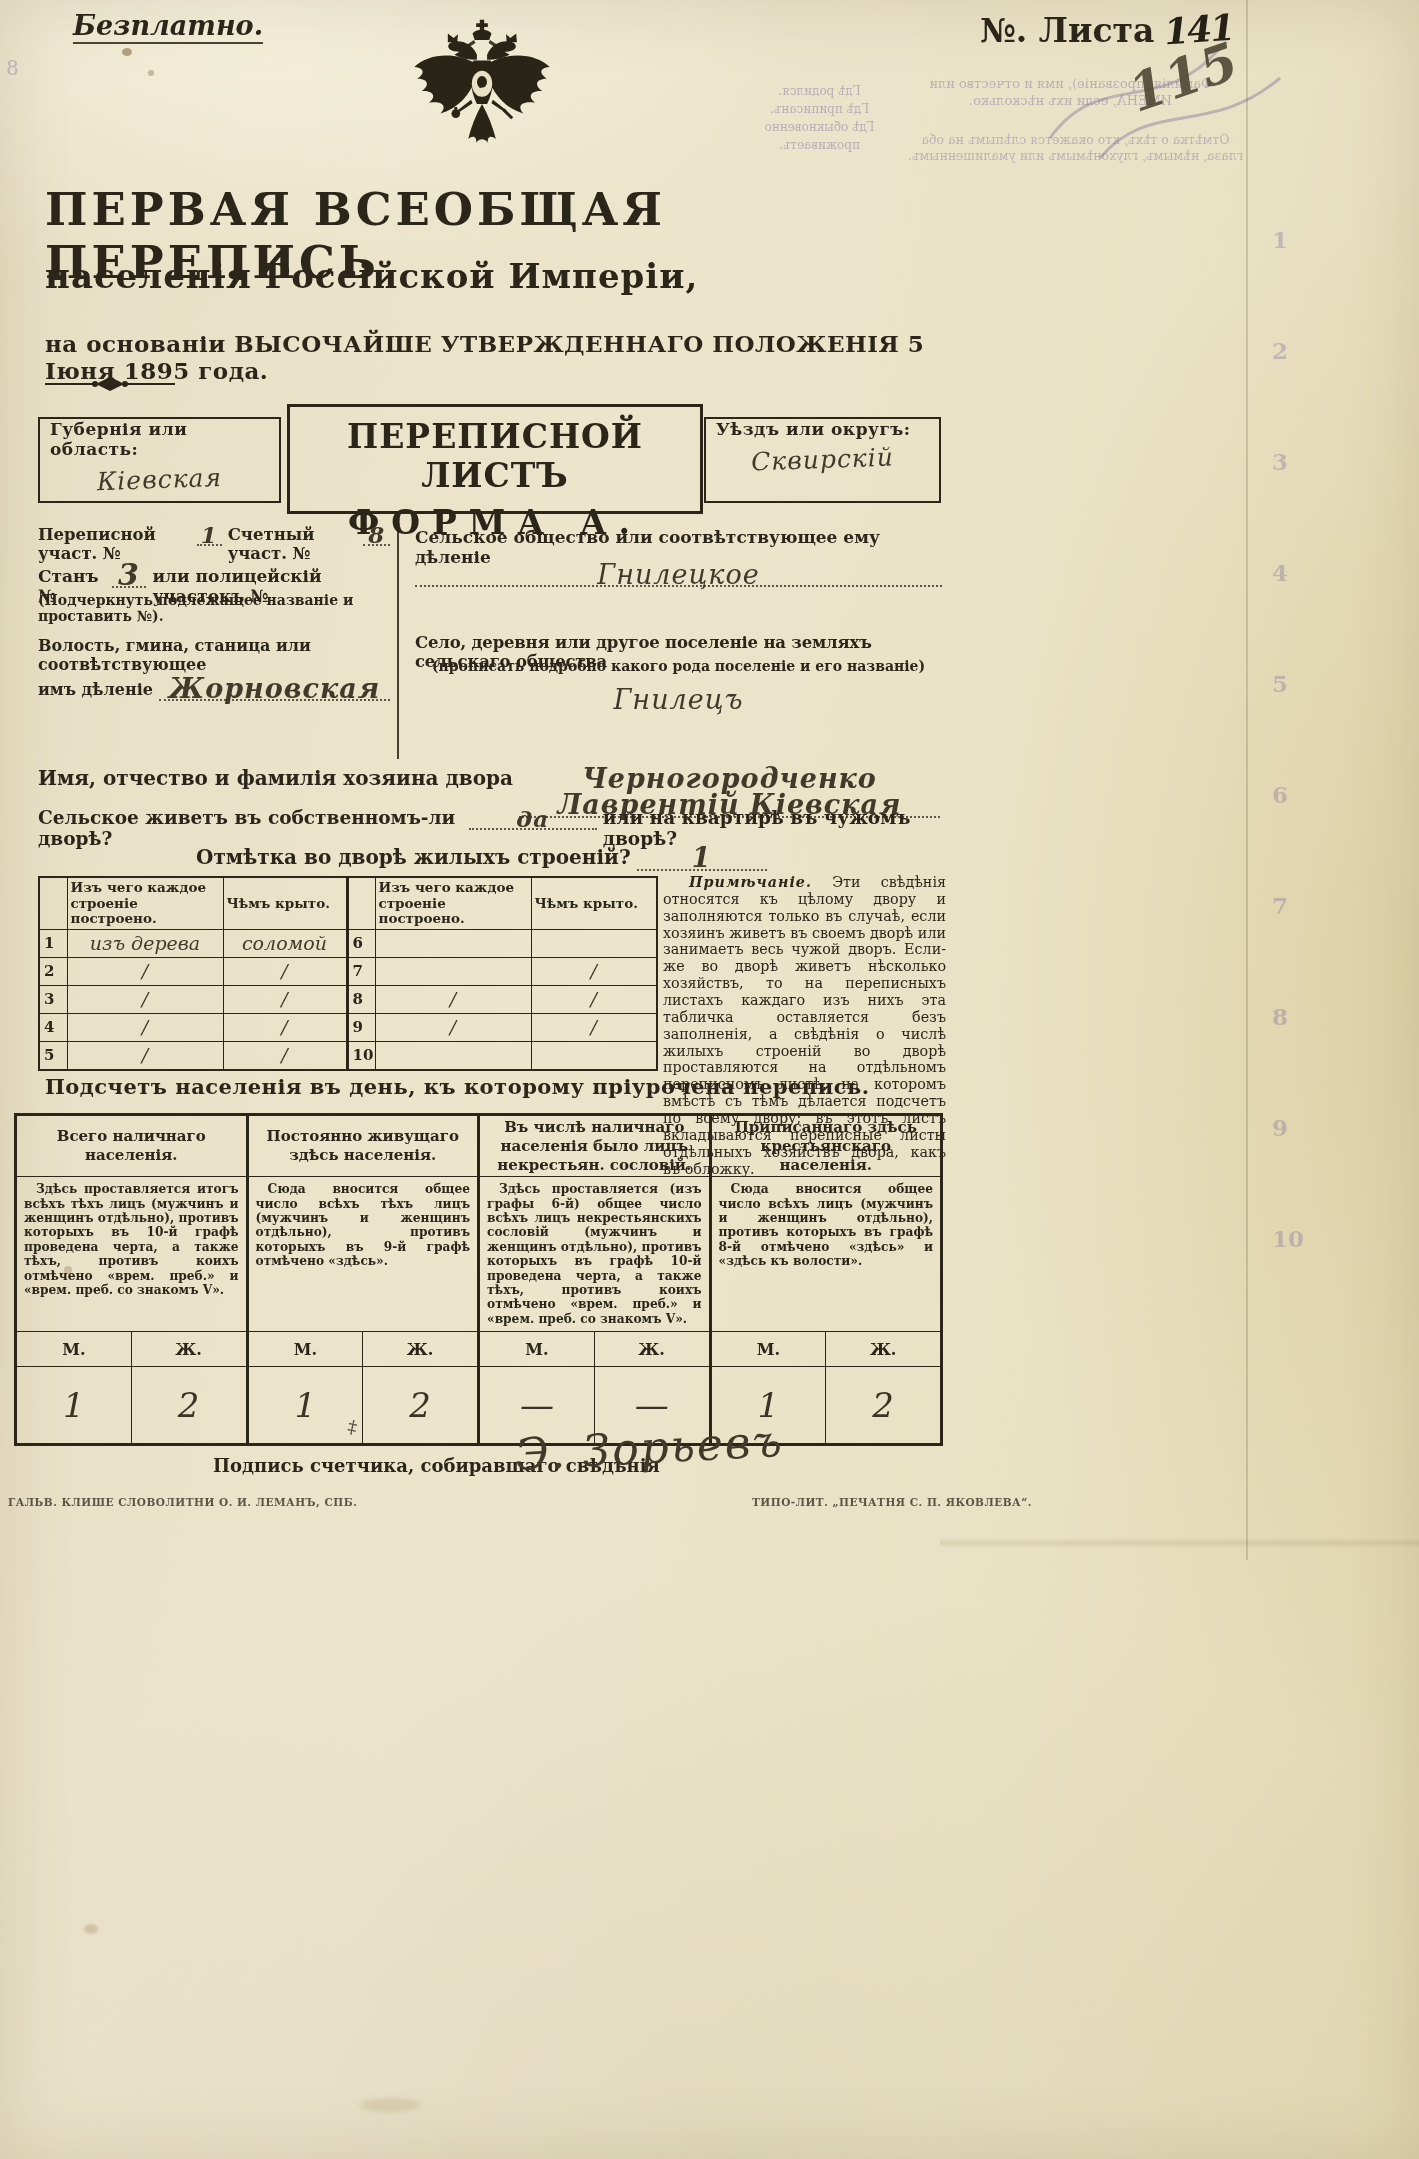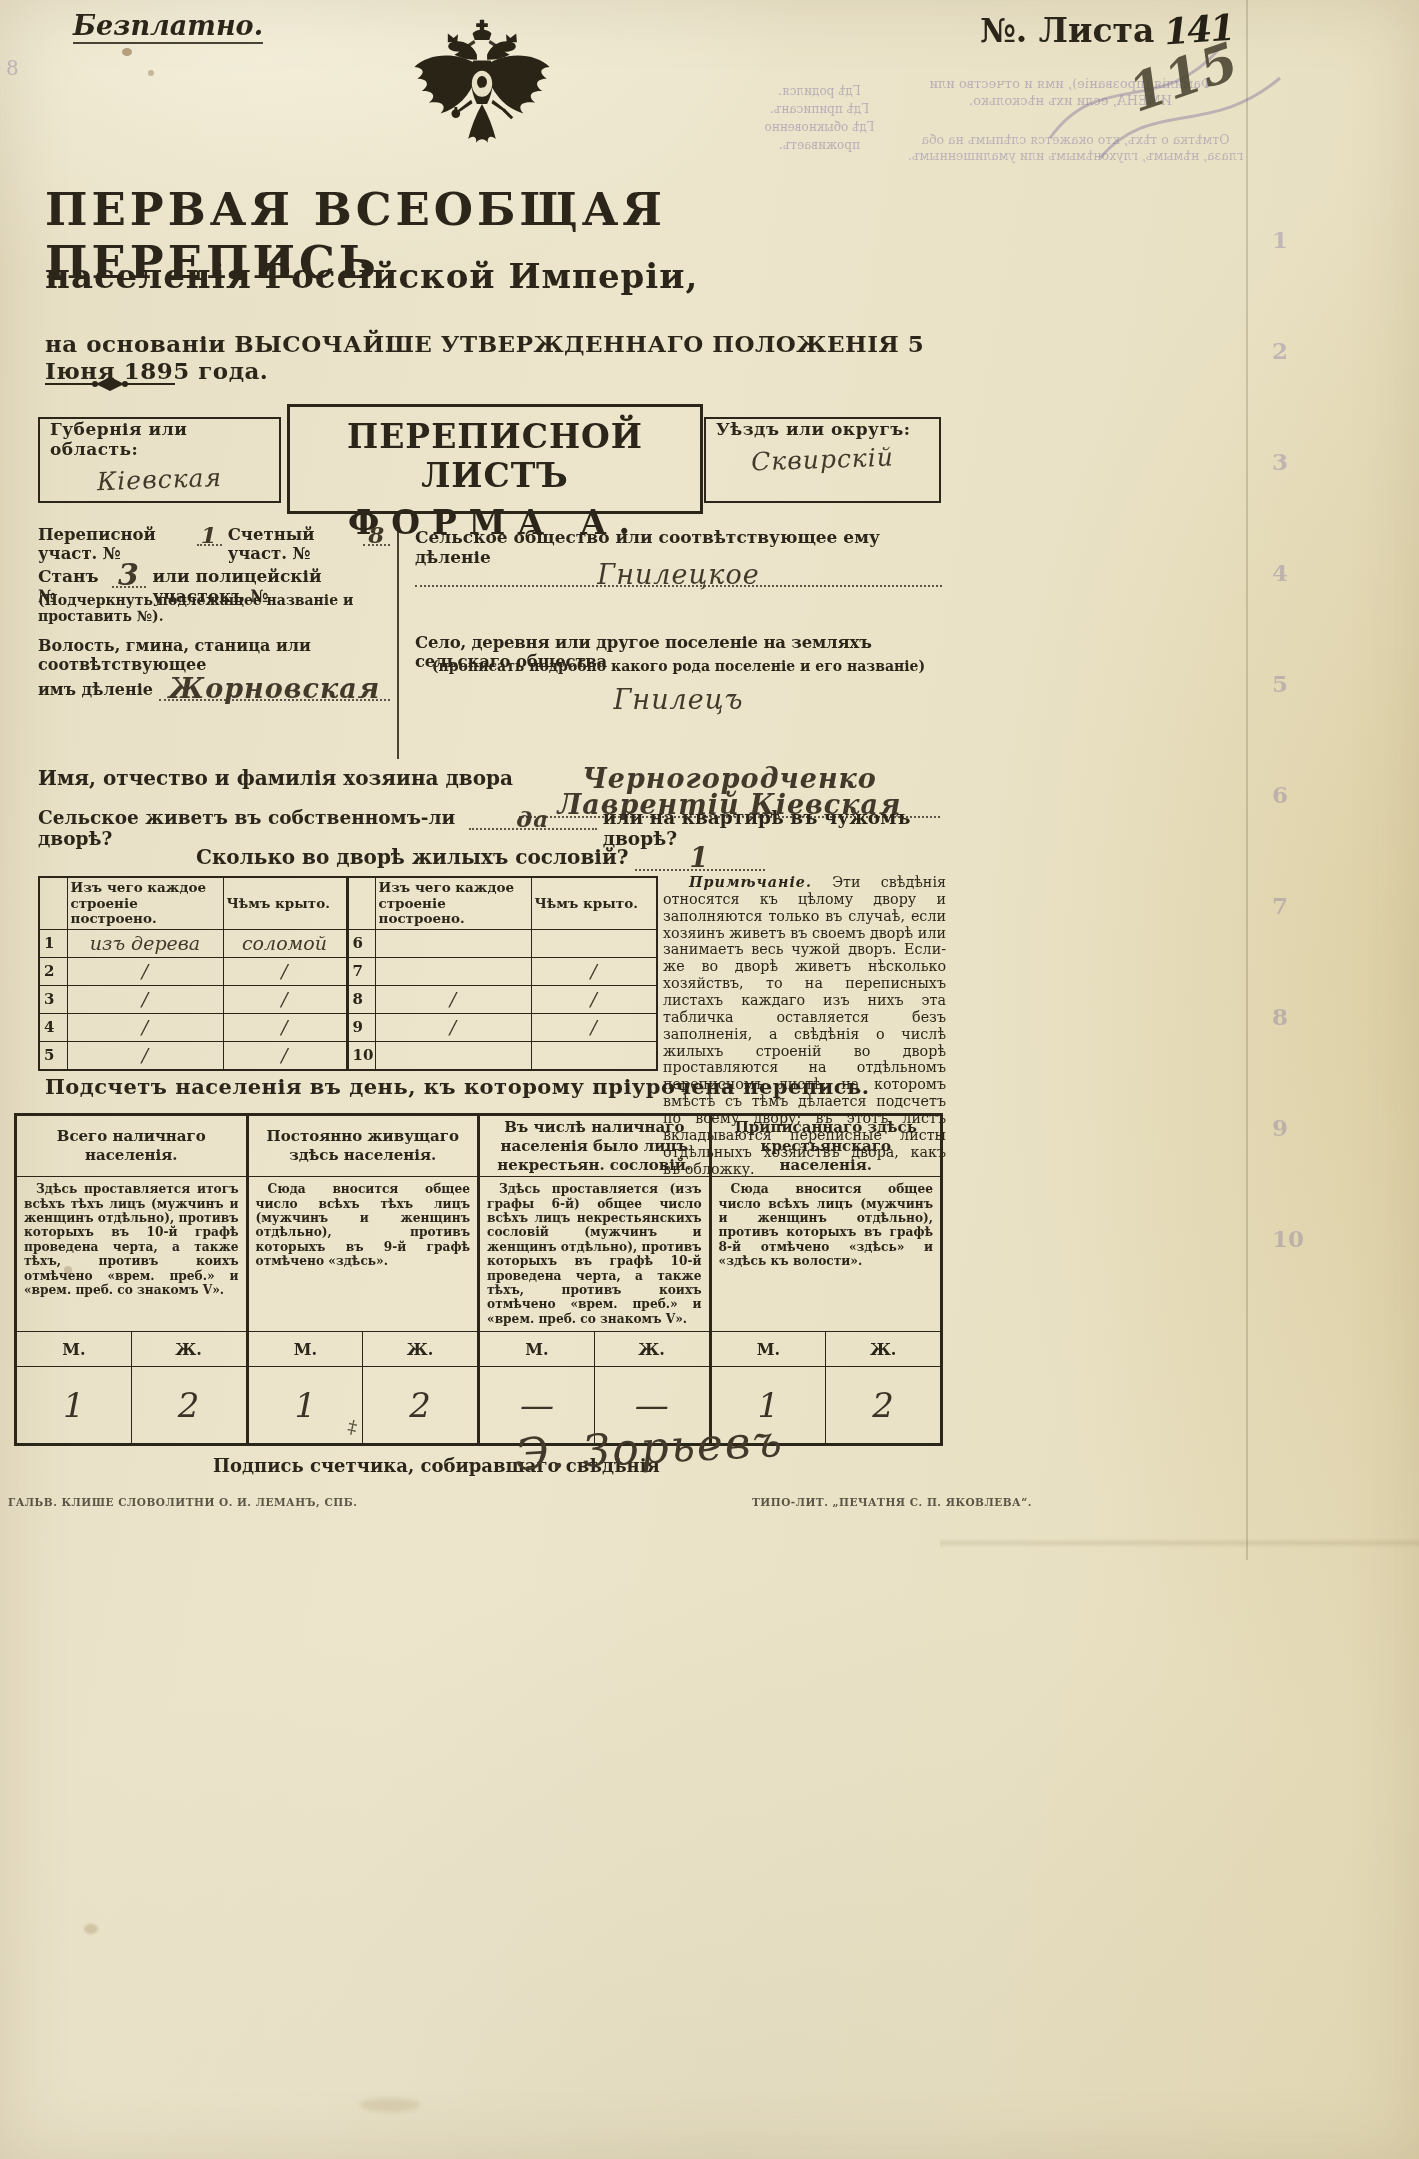--- a/index.html
+++ b/index.html
@@ -238,21 +238,21 @@
     <span>Имя, отчество и фамилія хозяина двора</span>
     <span class="slot grow"><span class="hw hw-med">Черногородченко Лаврентій Кіевская</span></span>
   </div>
   <div class="abs o2 line">
     <span>Сельское живетъ въ собственномъ-ли дворѣ?</span>
     <span class="slot" style="width:150px"><span class="hw hw-sm">да</span></span>
     <span>или на квартирѣ въ чужомъ дворѣ?</span>
     <span class="ldr grow"></span>
   </div>
   <div class="abs o3 line">
-    <span>Сколько во дворѣ жилыхъ сословій?</span>
+    <span>Отмѣтка во дворѣ жилыхъ строеній?</span>
     <span class="slot" style="width:130px"><span class="hw hw-med">1</span></span>
   </div>
 
   <table class="bld">
     <colgroup>
       <col style="width:28px">
         <col style="width:156px">
         <col style="width:124px">
       <col style="width:28px">
         <col style="width:156px">

